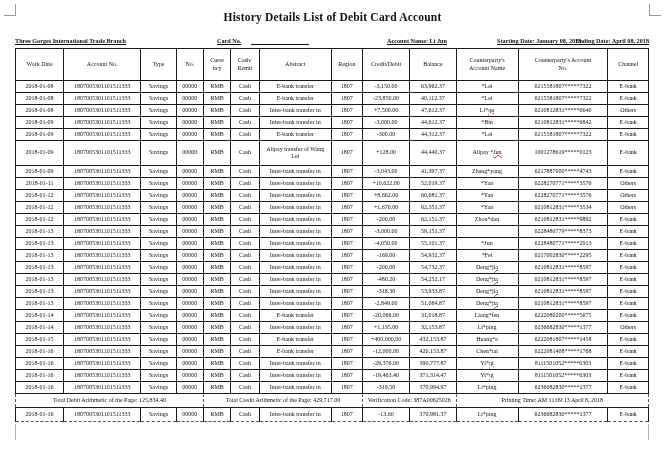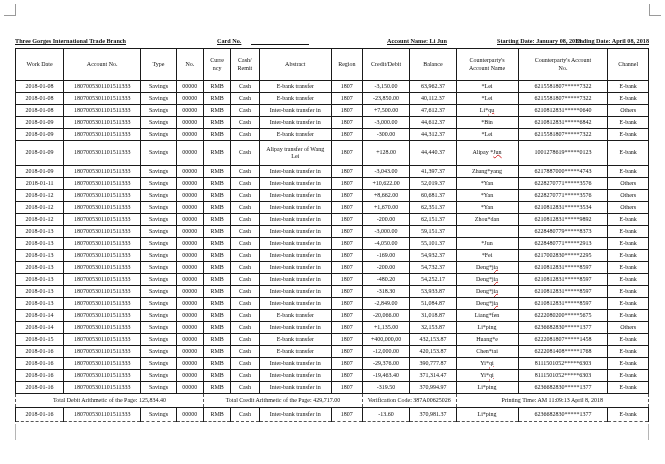--- a/index.html
+++ b/index.html
@@ -46,20 +46,21 @@
   .below-boundary.l { left:15px;  top:424px; }
   .below-boundary.r { left:648px; top:424px; }
 </style>
 </head>
 <body>
 
 <div class="page">
   <div class="corner tl"></div>
   <div class="corner tr"></div>
 
+  <div class="title">History Details List of Debit Card Account</div>
 
   <div class="info">
     <span class="branch">Three Gorges International Trade Branch</span>
     <span class="cardno">Card No.</span>
     <span class="cardblank"></span>
     <span class="acct">Account Name: Li Jun</span>
     <span class="start">Starting Date: January 08, 2018</span>
     <span class="end">Ending Date: April 08, 2018</span>
   </div>
 

